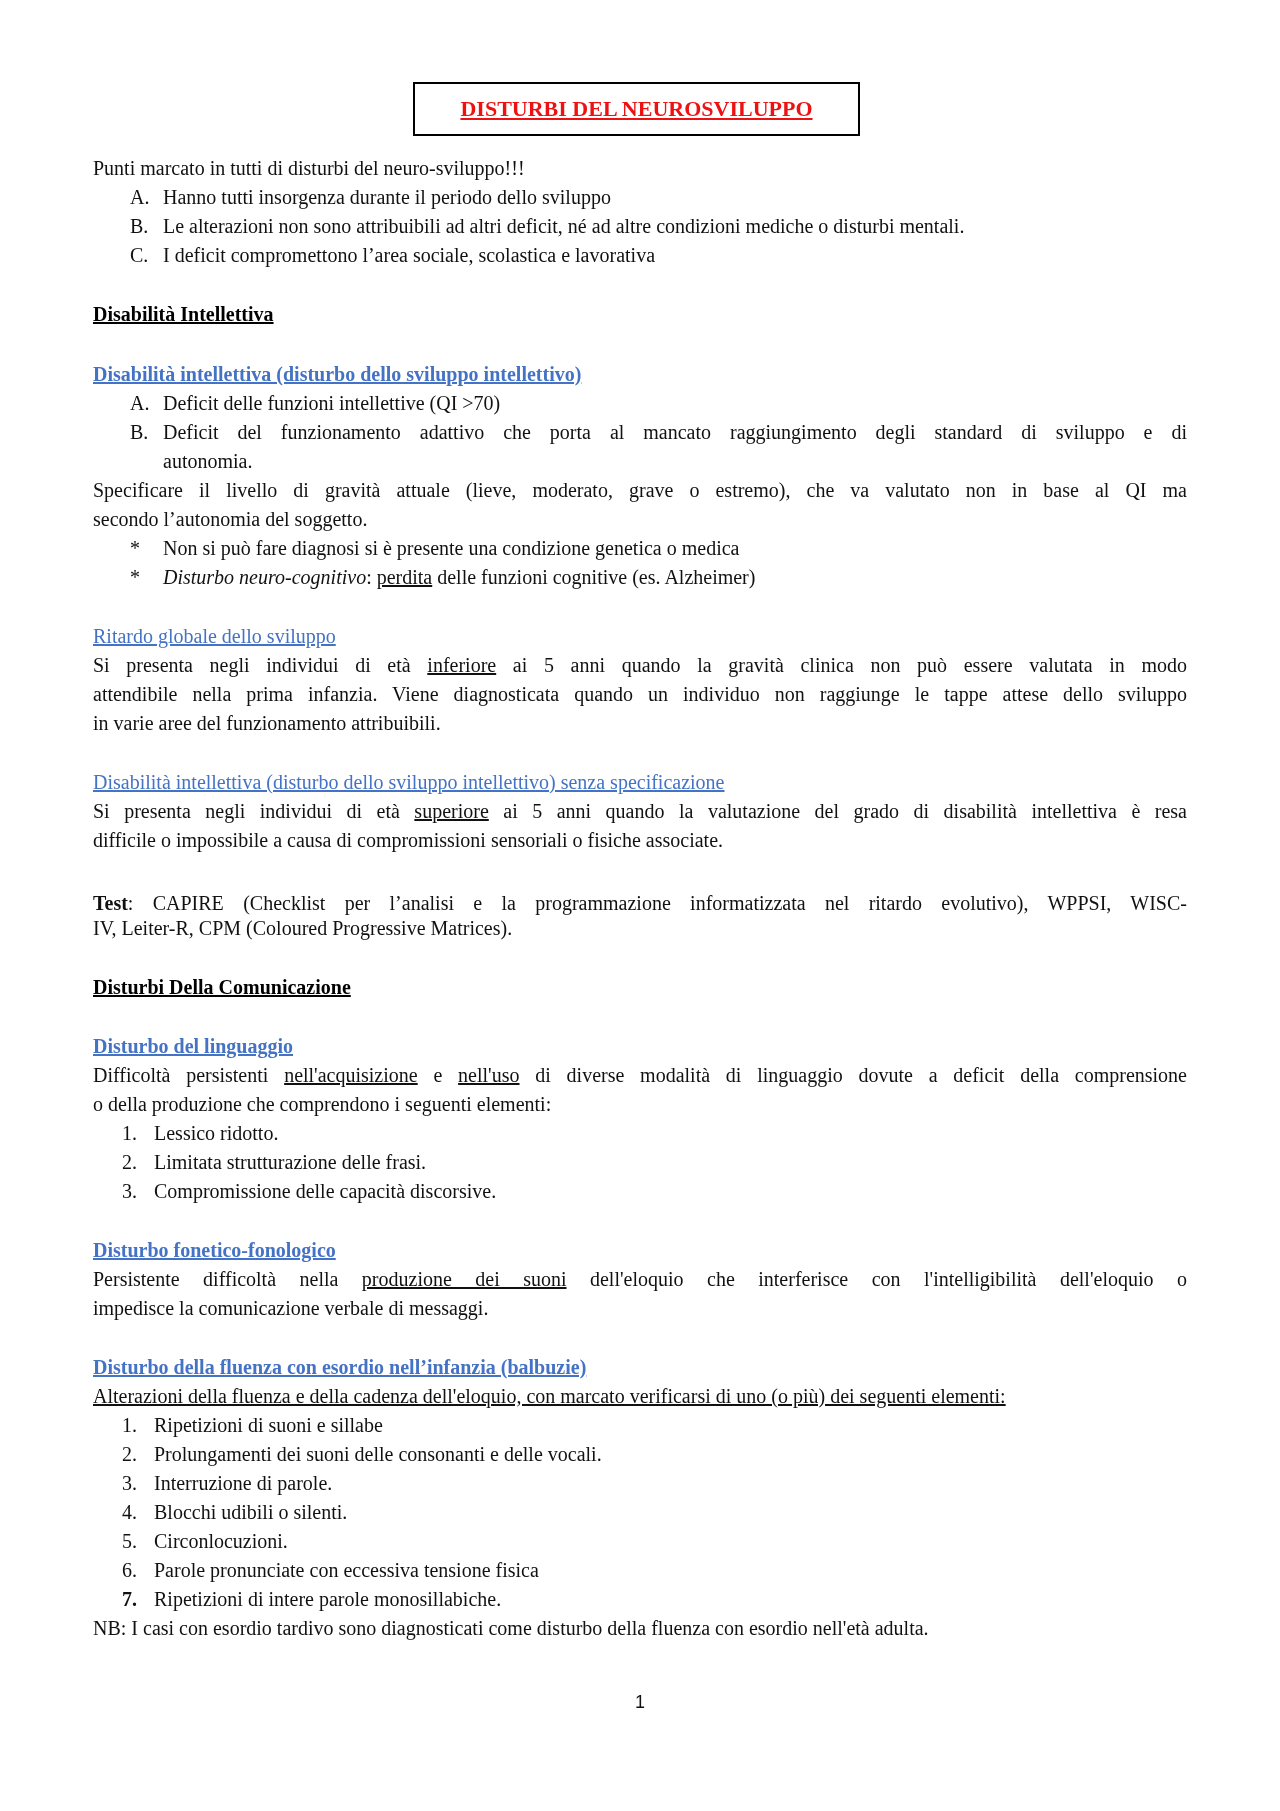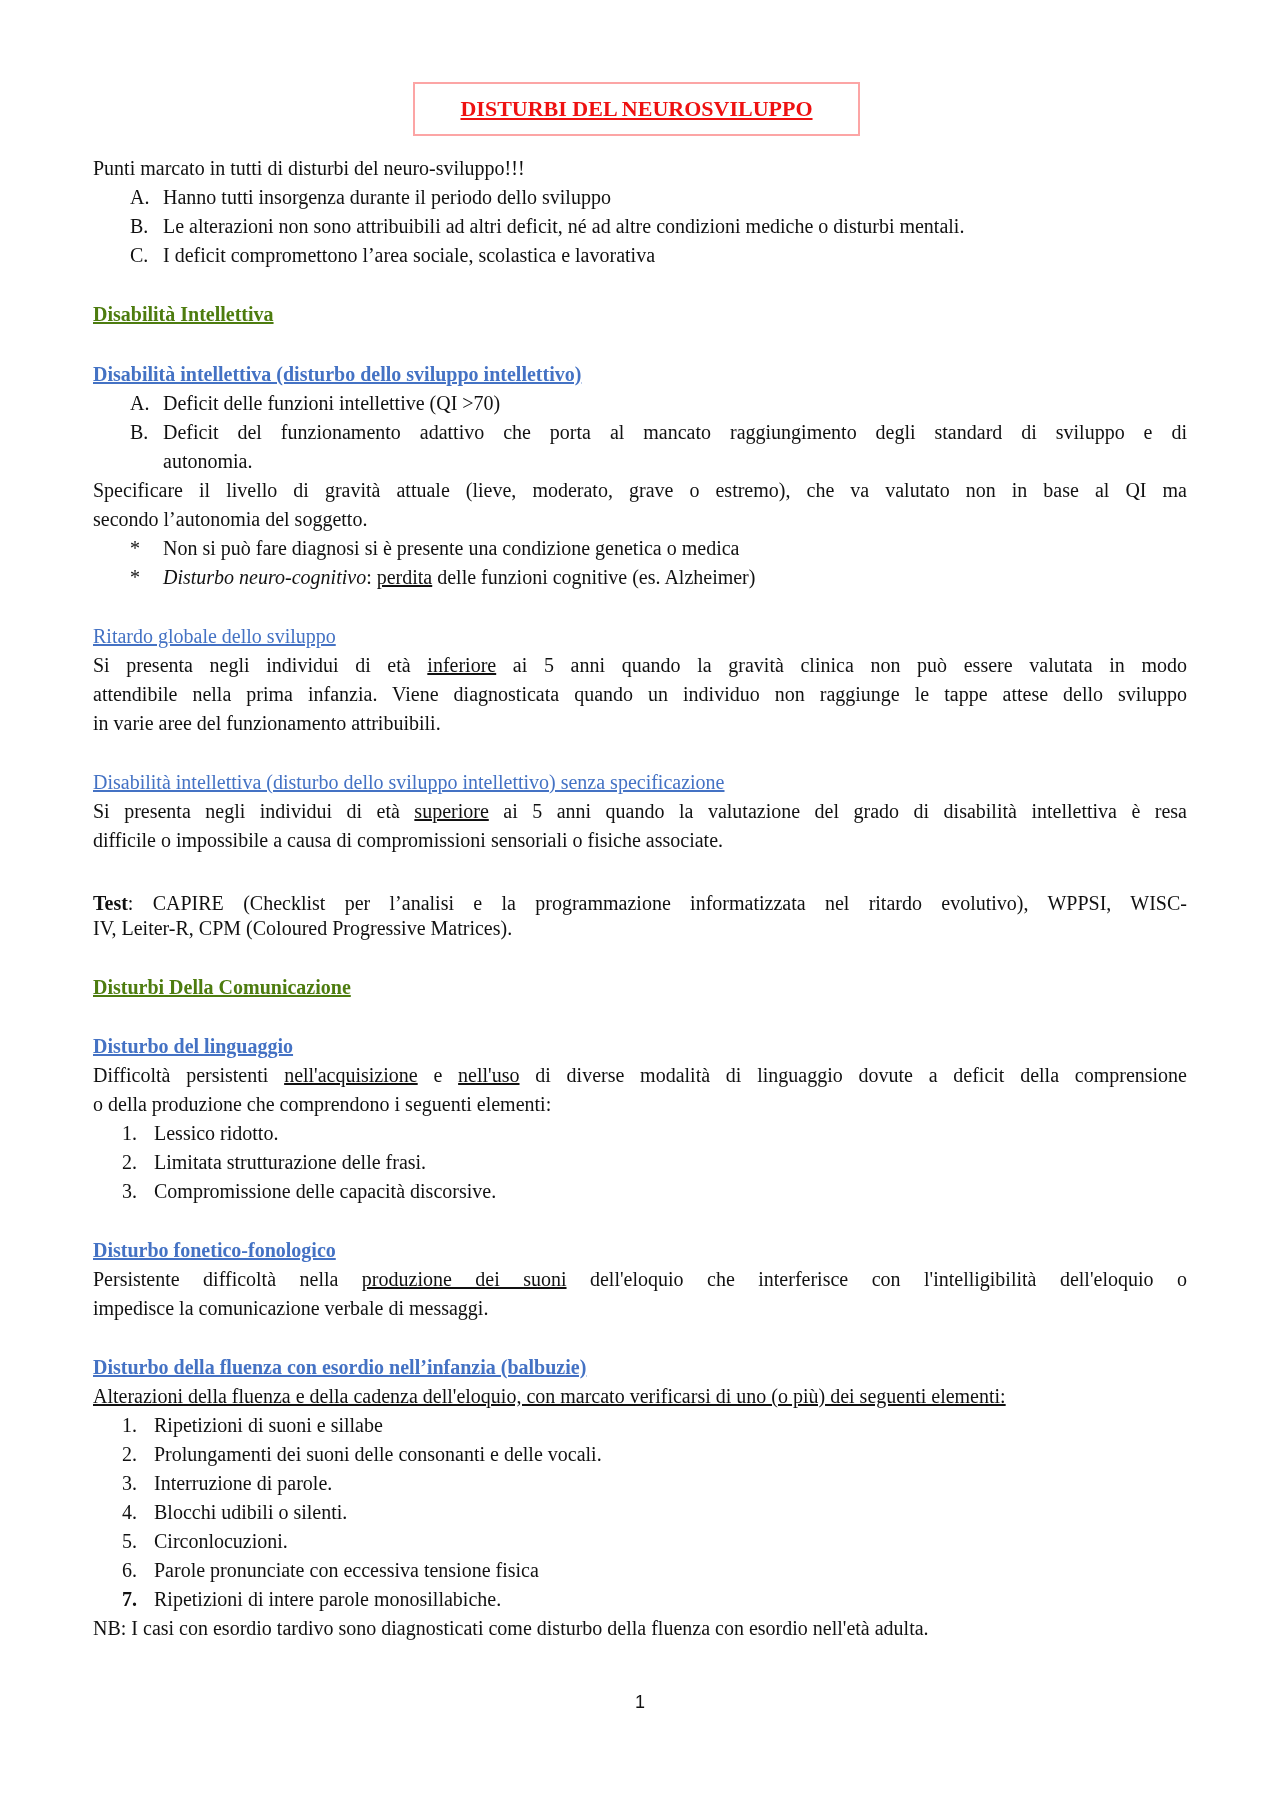--- a/index.html
+++ b/index.html
@@ -1,25 +1,25 @@
 <!DOCTYPE html>
 <html><head>
 <meta charset="utf-8">
 <style>
   html, body { margin: 0; padding: 0; background: #ffffff; }
   body { width: 1280px; height: 1811px; position: relative; overflow: hidden;
          font-family: "Liberation Serif", serif; color: #111; font-size: 20px; }
   .page { position: absolute; left: 93px; top: 0; width: 1094px; }
   .title-box { position: absolute; left: 320px; top: 82px; width: 447px; height: 54px;
-               border: 2px solid #fca5a5; box-sizing: border-box; display: flex;
+               border: 2px solid #000000; box-sizing: border-box; display: flex;
                align-items: center; justify-content: center; }
   .title-box span { color: #ee1111; font-weight: bold; text-decoration: underline; font-size: 22px; }
   .line { position: absolute; left: 0; white-space: nowrap; line-height: 24px; }
   .just { white-space: normal; text-align: justify; text-align-last: justify; width: 1094px; }
-  .red-h { color: #4d7c0f; font-weight: bold; text-decoration: underline; }
+  .red-h { color: #000000; font-weight: bold; text-decoration: underline; }
   .blue-h { color: #4472c4; font-weight: bold; text-decoration: underline; }
   .blue-l { color: #4472c4; text-decoration: underline; }
   .li { position: absolute; white-space: nowrap; line-height: 24px; }
   .u { text-decoration: underline; }
   .page-num { position: absolute; left: 0; width: 1094px; text-align: center; top: 1692px;
               font-family: "Liberation Sans", sans-serif; font-size: 18px; }
 </style>
 </head>
 <body>
 

